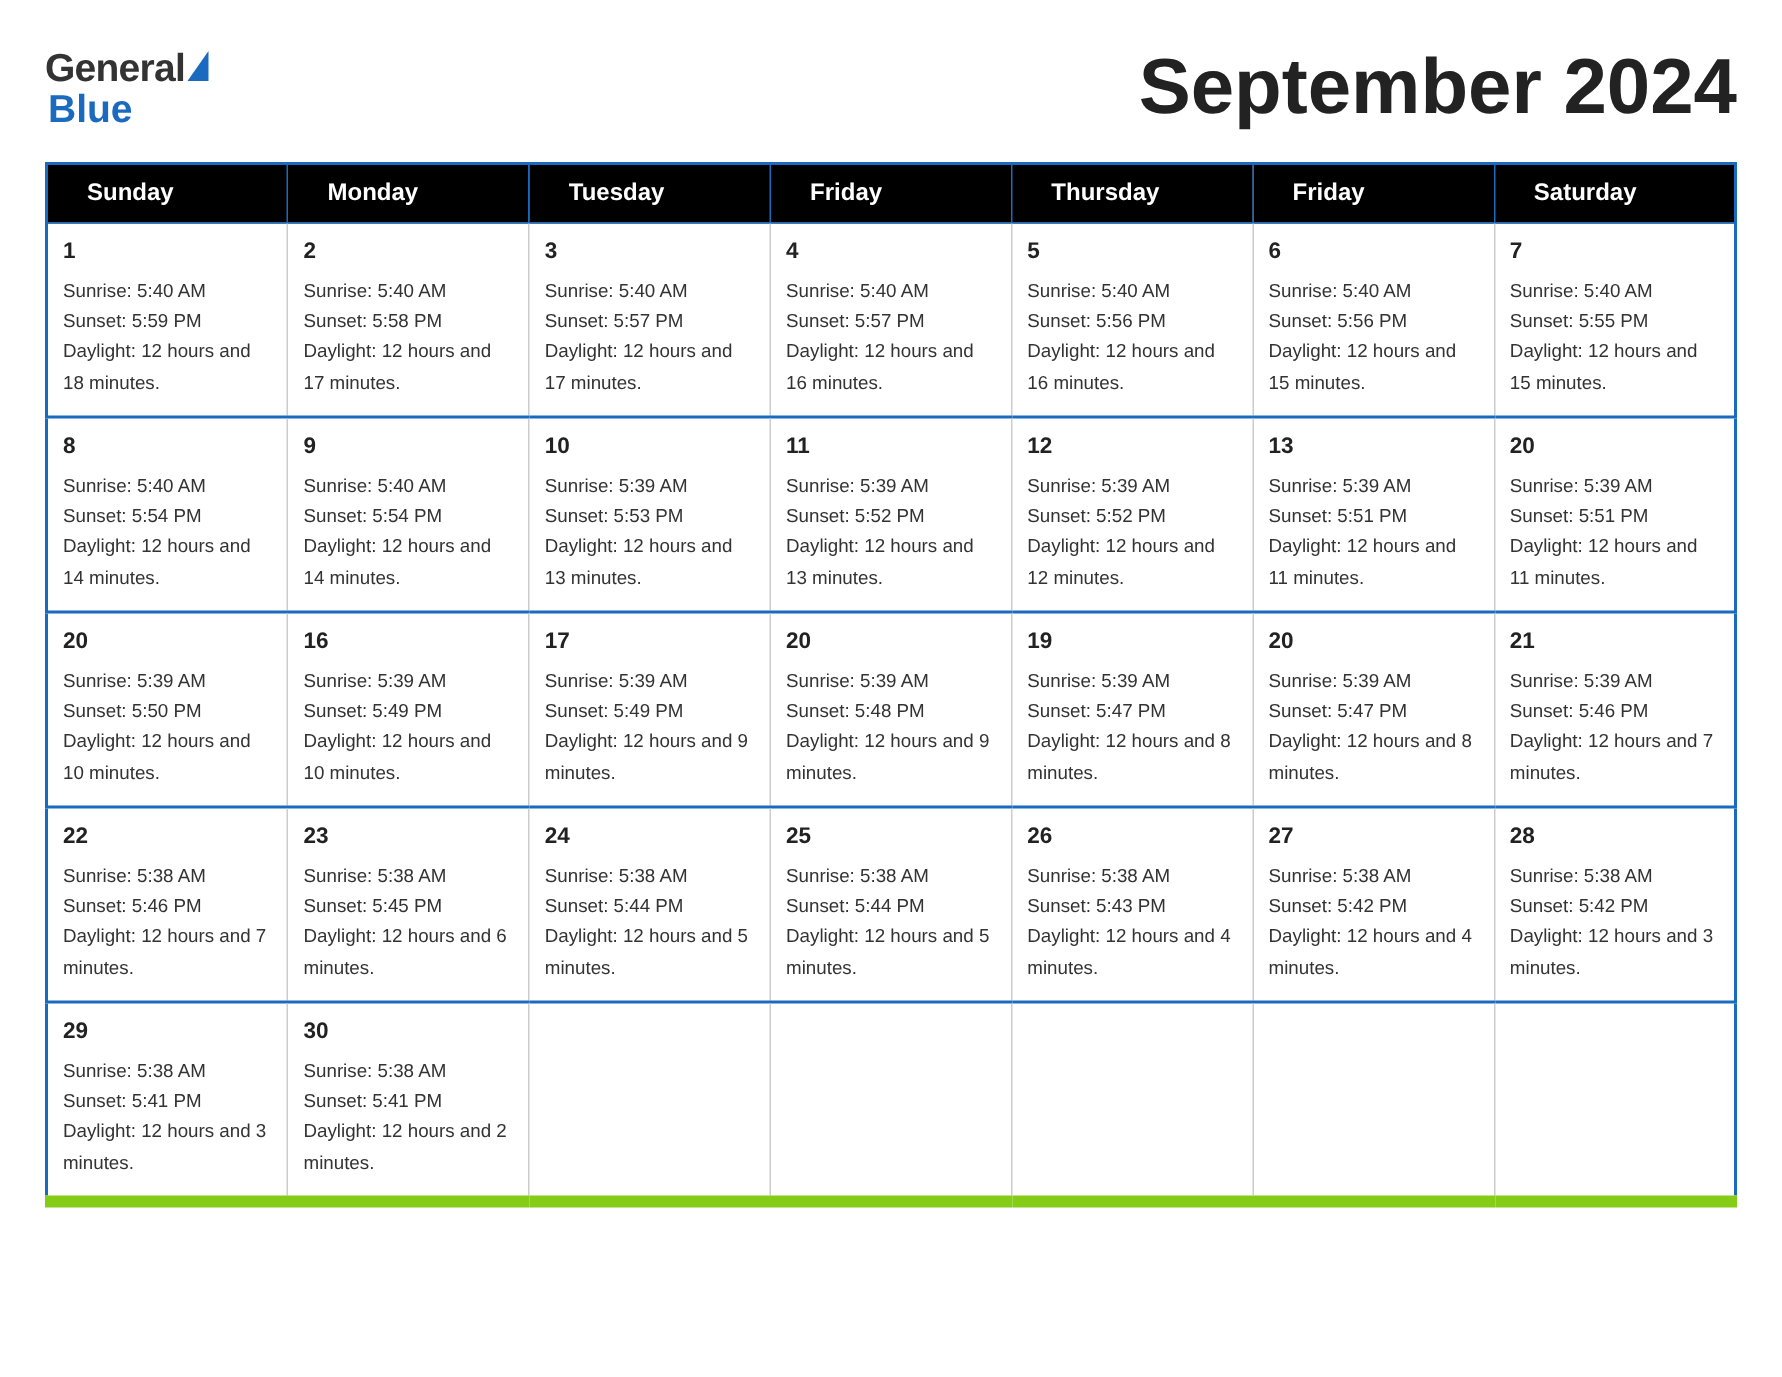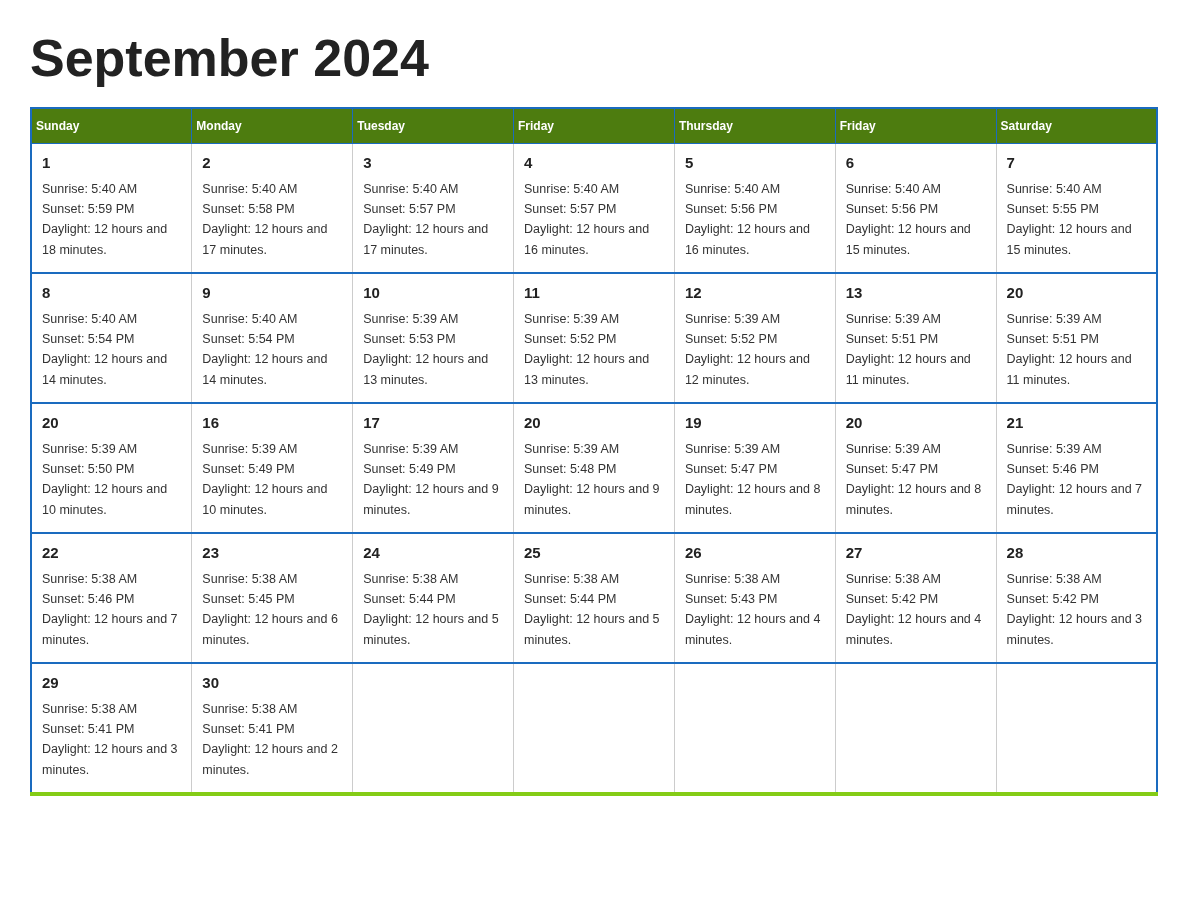--- a/index.html
+++ b/index.html
@@ -59,24 +59,24 @@
       font-size: 20px;
       color: #444;
       margin-top: 4px;
     }
     .calendar {
       width: 100%;
       border-collapse: collapse;
       border: 2px solid #1a6bbf;
     }
     .calendar th {
-      background-color: #4d7c0f;
+      background-color: #000000;
       color: #fff;
-      padding: 10px 4px;
-      font-size: 12px;
+      padding: 10px 26px;
+      font-size: 16px;
       font-weight: bold;
       text-align: left;
       border: 1px solid #1a6bbf;
     }
     .calendar td {
       vertical-align: top;
       padding: 8px 10px 12px 10px;
       border: 1px solid #ccc;
       width: 14.28%;
       min-height: 110px;
@@ -90,39 +90,46 @@
       color: #222;
       display: block;
       margin-bottom: 4px;
     }
     .day-info {
       font-size: 12.5px;
       color: #333;
       line-height: 1.55;
     }
     .calendar tr:last-child td {
-      border-bottom: 4px solid #84cc16;
+      border-bottom: 8px solid #84cc16;
     }
     .calendar tr td:first-child {
       border-left: 2px solid #1a6bbf;
     }
     .calendar tr td:last-child {
       border-right: 2px solid #1a6bbf;
     }
     .empty-cell {
       background: #fff;
     }
     .row-divider td {
       border-top: 2px solid #1a6bbf !important;
     }
   </style>
 </head>
 <body>
 
 <div class="header">
+  <div class="logo">
+    <div class="logo-top">
+      <span class="logo-general">General</span>
+      <div class="logo-triangle"></div>
+    </div>
+    <span class="logo-blue">Blue</span>
+  </div>
   <div class="title-area">
     <div class="month-title">September 2024</div>
   </div>
 </div>
 
 <table class="calendar">
   <thead>
     <tr>
       <th>Sunday</th>
       <th>Monday</th>

